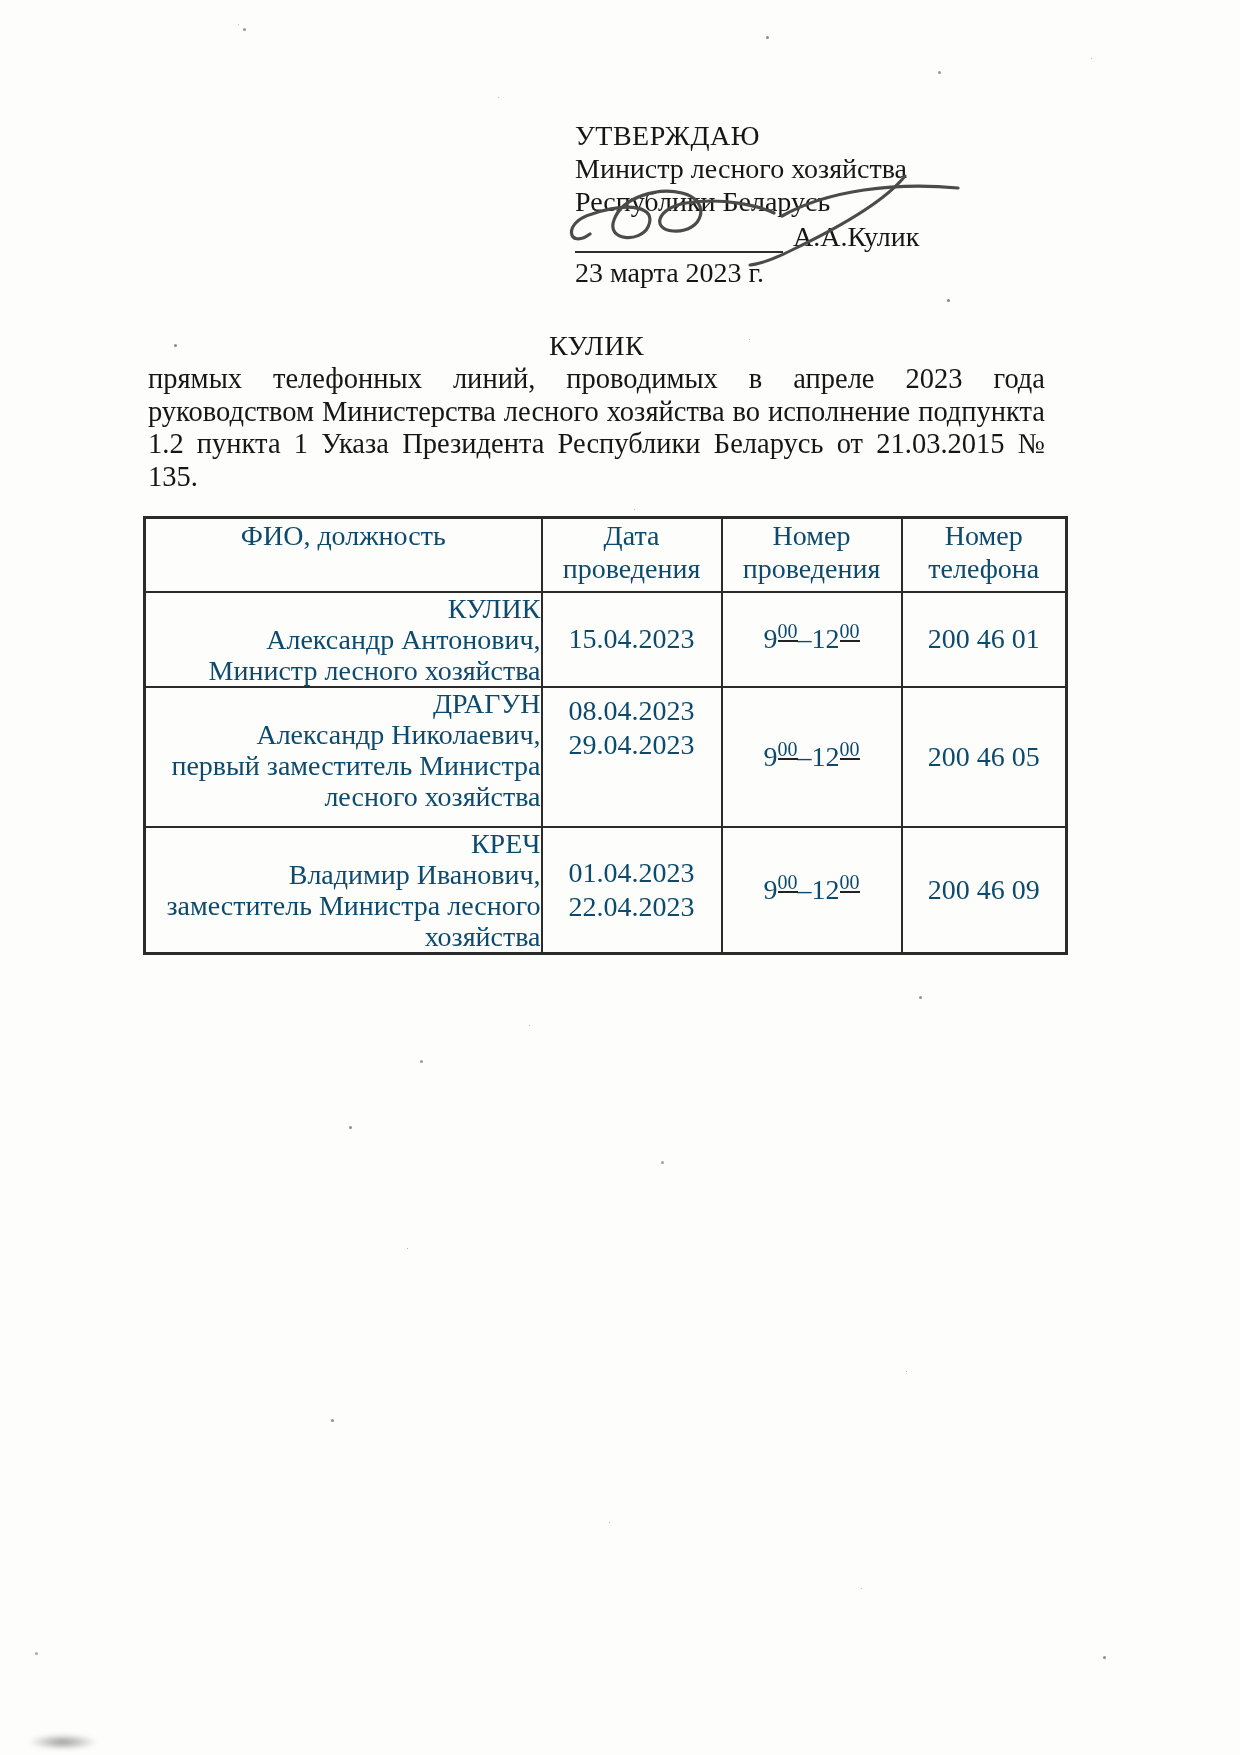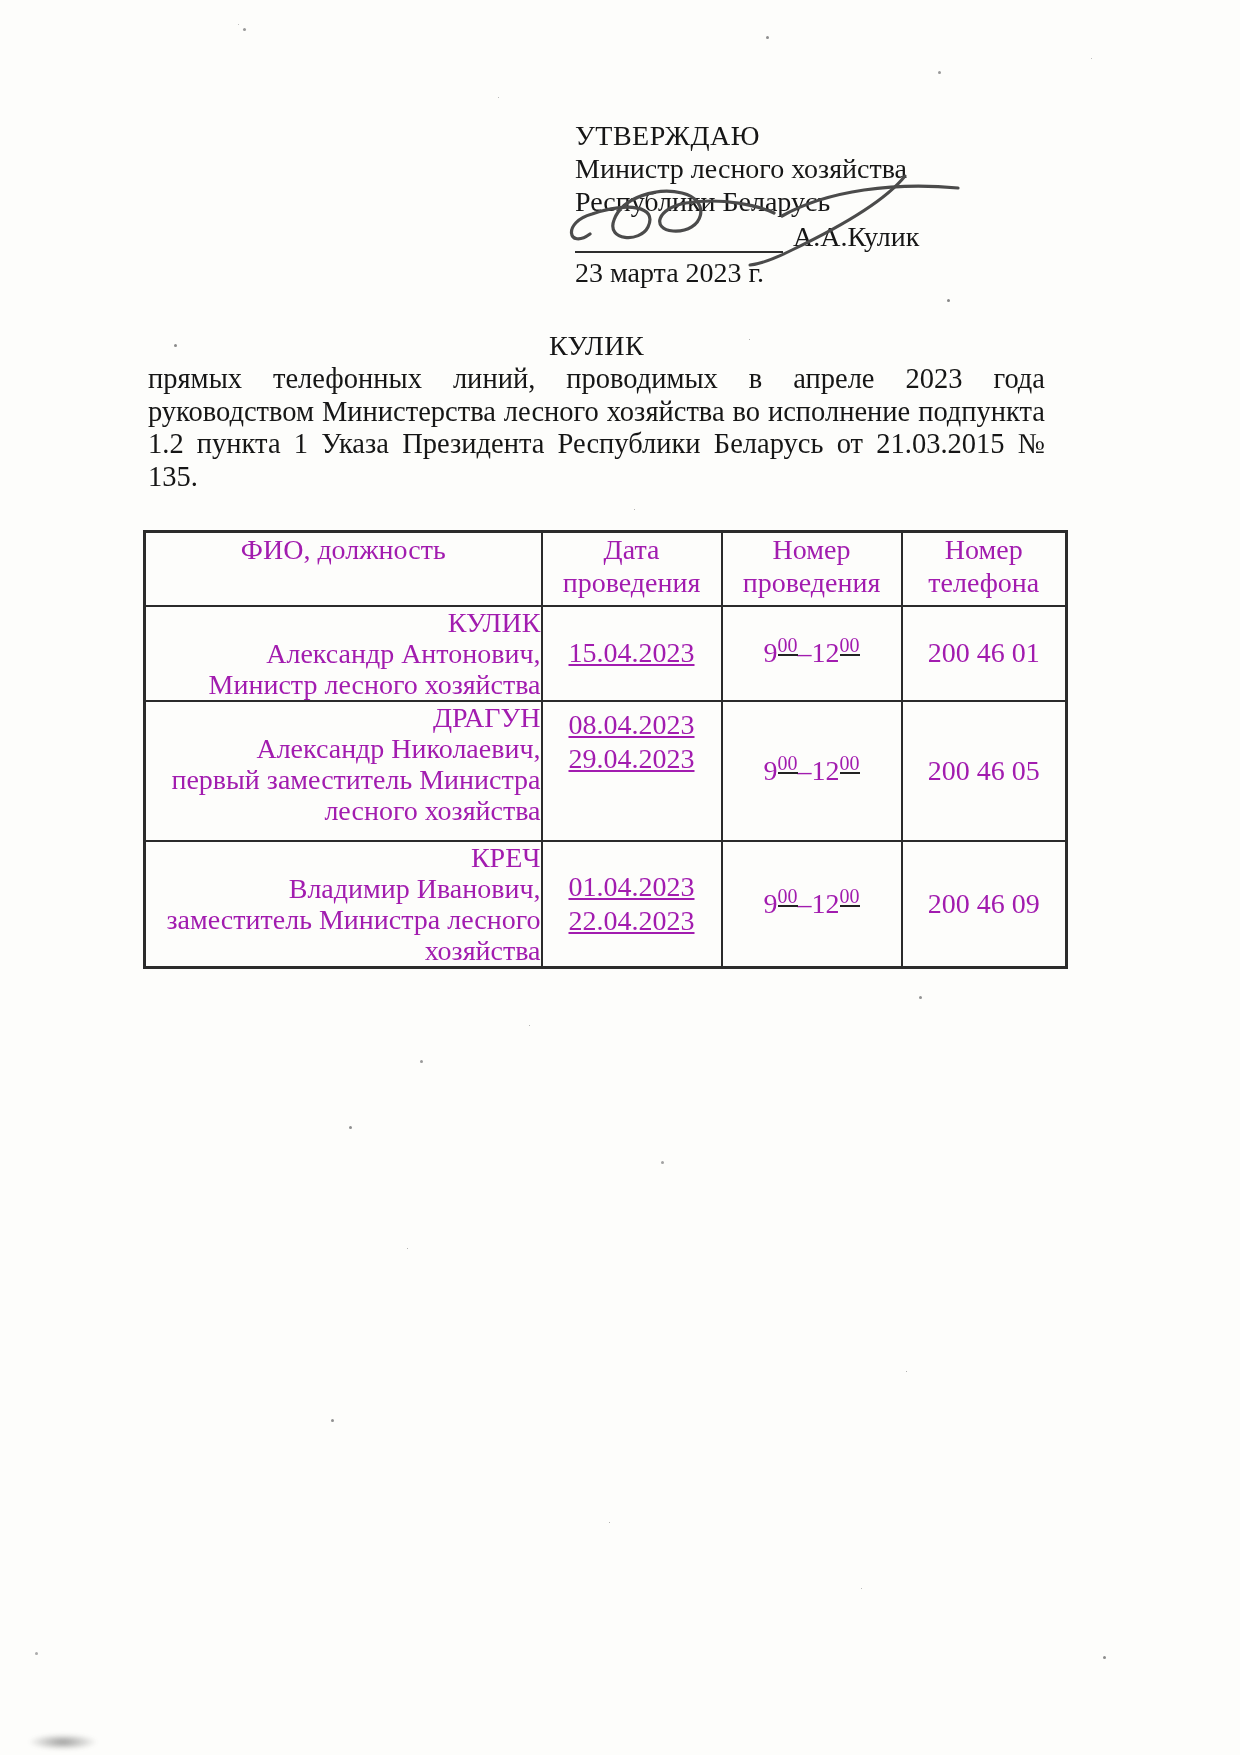--- a/index.html
+++ b/index.html
@@ -14,26 +14,26 @@
   .sig-row{position:relative;height:36px;margin-top:2px;}
   .sig-line{display:inline-block;width:208px;height:24px;border-bottom:2px solid #2e2e2e;vertical-align:bottom;}
   .sig-name{margin-left:10px;}
   .signature{position:absolute;left:560px;top:170px;pointer-events:none;}
   
   .doc-title{position:absolute;left:148px;top:330px;width:897px;text-align:center;font-size:28px;letter-spacing:.5px;}
   .doc-body{position:absolute;left:148px;top:363px;width:897px;font-size:28.5px;line-height:32.5px;text-align:justify;}
   
   table.sched{
     position:absolute;left:143px;top:516px;border-collapse:collapse;table-layout:fixed;
-    font-size:28px;color:#a21caf;border:3px solid #2b2b2b;margin-top:14px;
+    font-size:28px;color:#0c4a6e;border:3px solid #2b2b2b;
   }
   table.sched td,table.sched th{border:2px solid #2b2b2b;font-weight:normal;padding:0;}
   th.hdr{vertical-align:top;text-align:center;padding-top:6px;line-height:33px;white-space:pre-line;}
   td.name{vertical-align:top;text-align:right;padding:3px 6px 3px 9px;line-height:31px;white-space:pre-line;}
-  td.date{text-align:center;vertical-align:middle;line-height:34px;white-space:pre-line;text-decoration:underline;}
+  td.date{text-align:center;vertical-align:middle;line-height:34px;white-space:pre-line;}
   td.date.top{vertical-align:top;padding-top:6px;}
   td.time{text-align:center;vertical-align:middle;}
   td.phone{text-align:center;vertical-align:middle;}
   .sup{display:inline-block;font-size:20px;line-height:17px;position:relative;top:-10px;border-bottom:2px solid #222;}
   
   .specks{position:absolute;left:0;top:0;width:3px;height:3px;border-radius:50%;background:transparent;
     box-shadow:
       243px 28px 0 0 #9a9a9a, 237px 23px 0 -1px #b0b0b0, 766px 36px 0 0 #8e8e8e,
       938px 71px 0 0 #999, 497px 96px 0 -1px #a5a5a5, 1090px 57px 0 -1px #ababab,
       947px 299px 0 0 #888, 174px 344px 0 0 #8a8a8a, 748px 338px 0 -1px #999,

